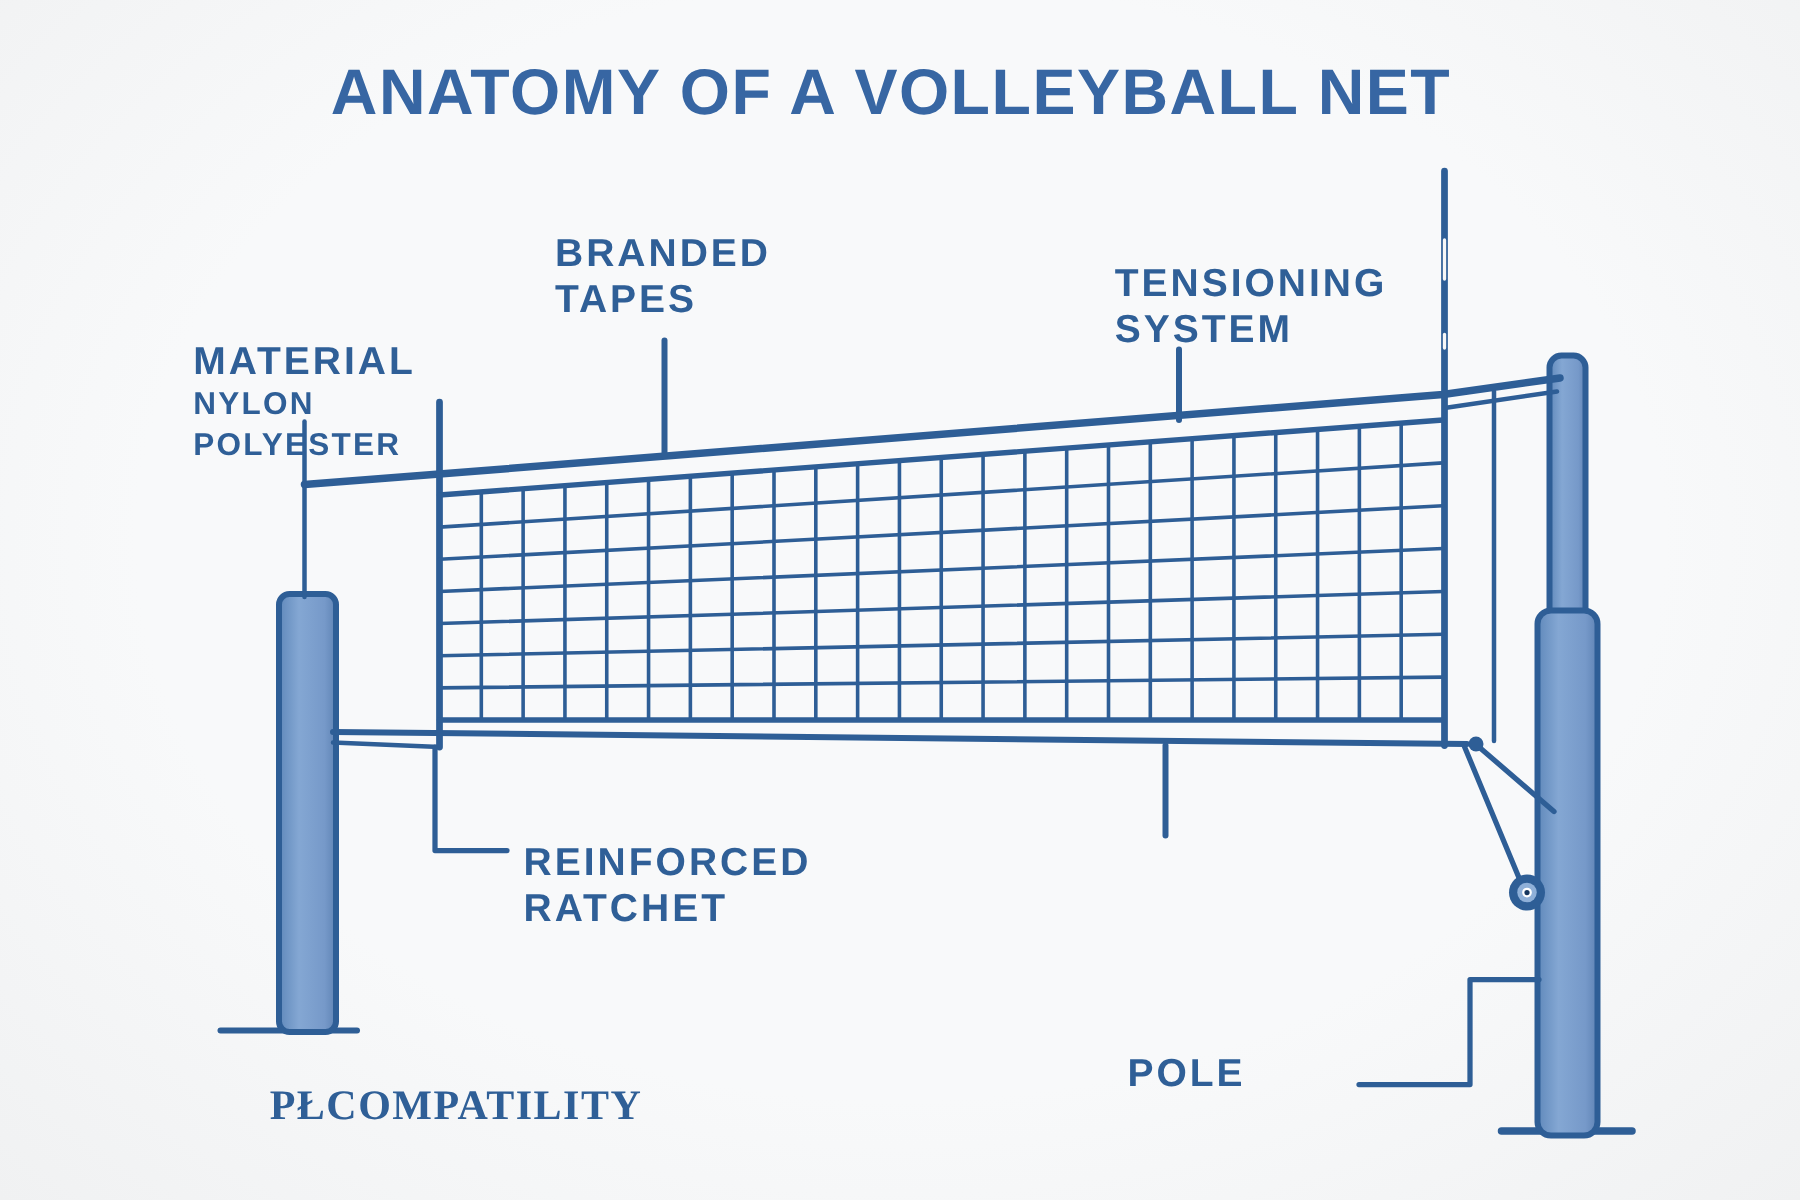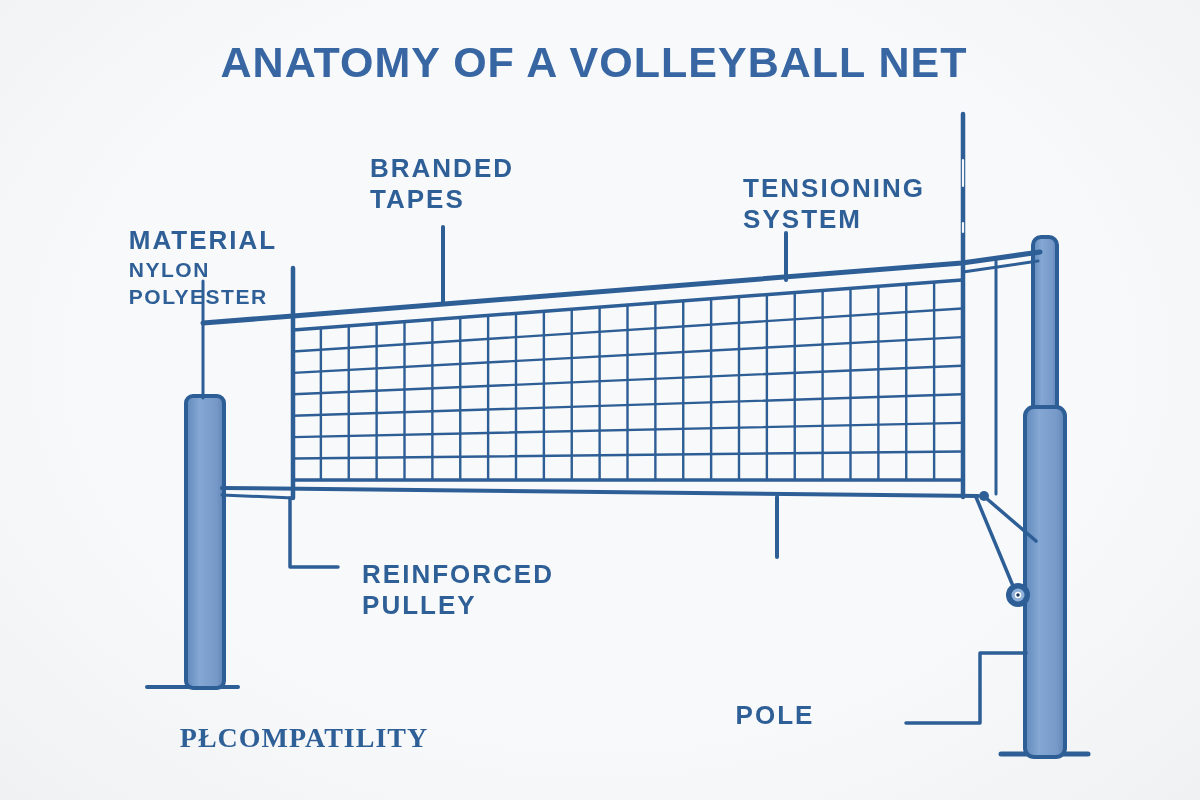--- a/index.html
+++ b/index.html
@@ -116,25 +116,25 @@
   <div class="lbl" style="left:442px;top:153px;">
     <div class="main">BRANDED</div>
     <div class="main">TAPES</div>
   </div>
 
   <div class="lbl" style="left:786px;top:173px;margin-left:48px;">
     <div class="main">TENSIONING</div>
     <div class="main">SYSTEM</div>
   </div>
 
-  <div class="lbl" style="left:458px;top:559px;">
+  <div class="lbl" style="left:445px;top:559px;">
     <div class="main">REINFORCED</div>
-    <div class="main">PULLEY</div>
+    <div class="main">RATCHET</div>
   </div>
 
 
-  <div class="lbl" style="left:775px;top:700px;">
+  <div class="lbl" style="left:791px;top:700px;">
     <div class="main">POLE</div>
   </div>
 
   <div id="caption-bottom-left">PŁCOMPATILITY</div>
 
 </div>
 
 </body></html>

